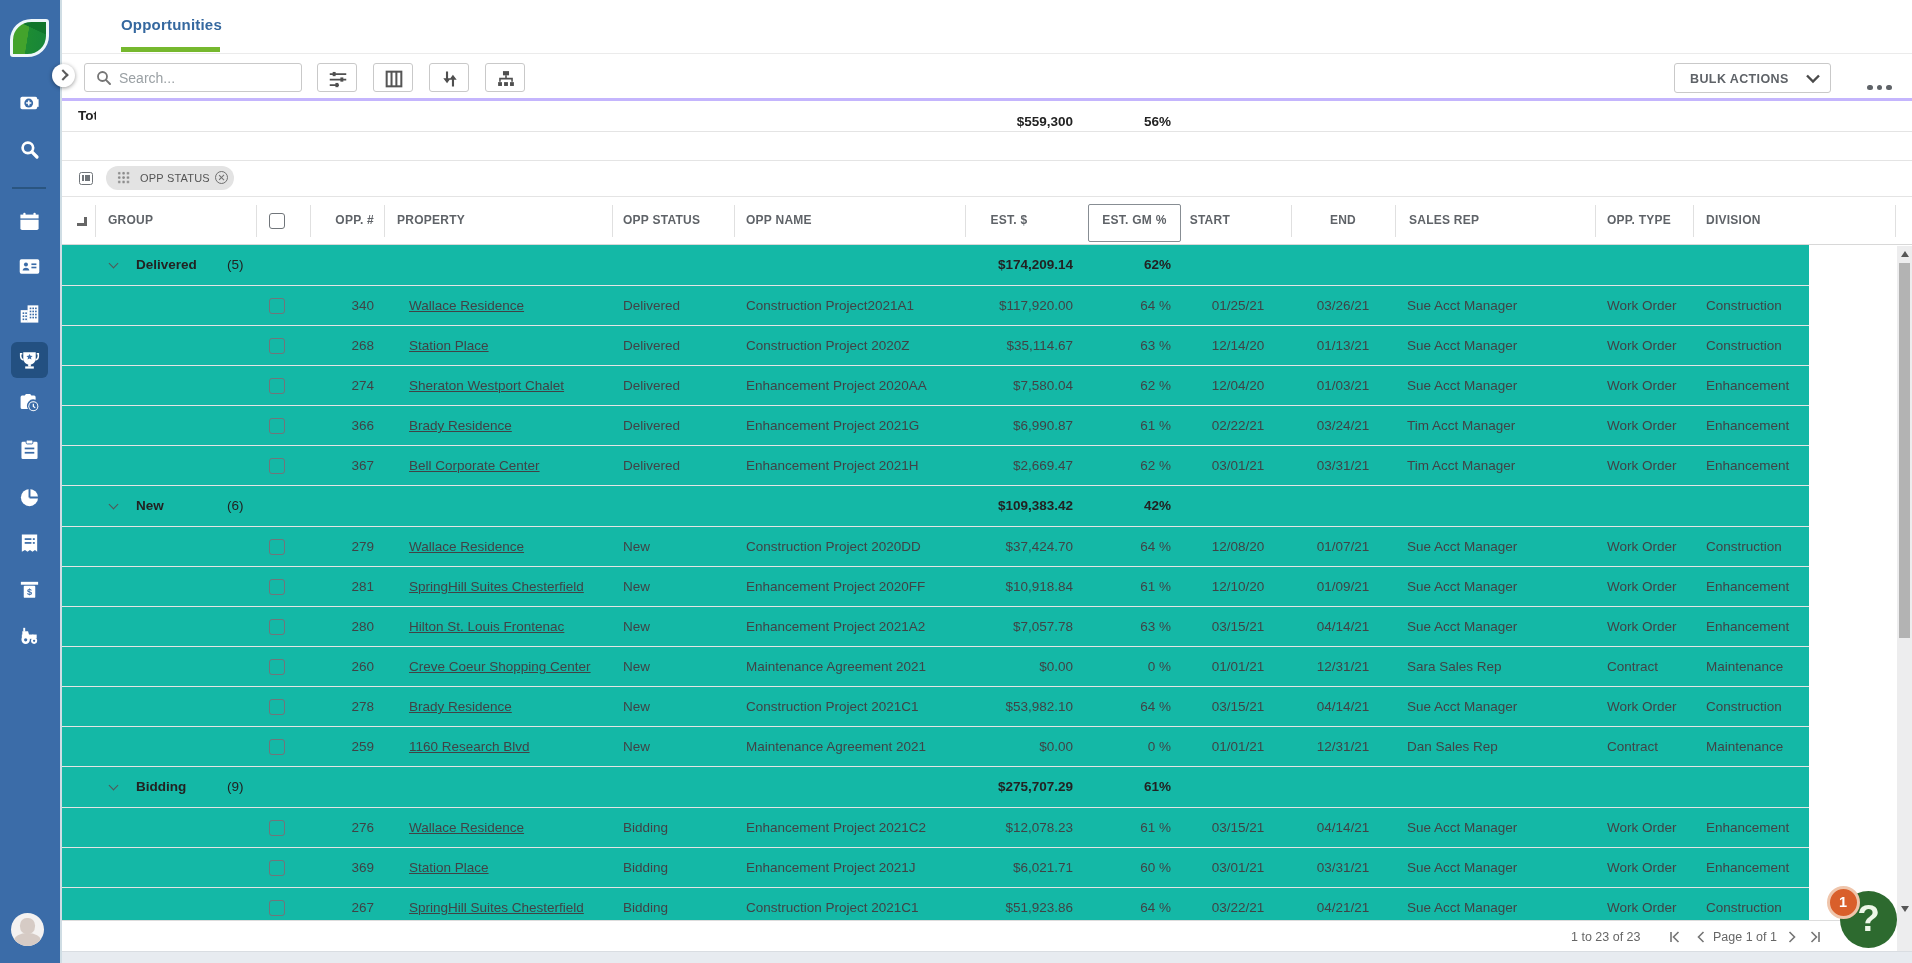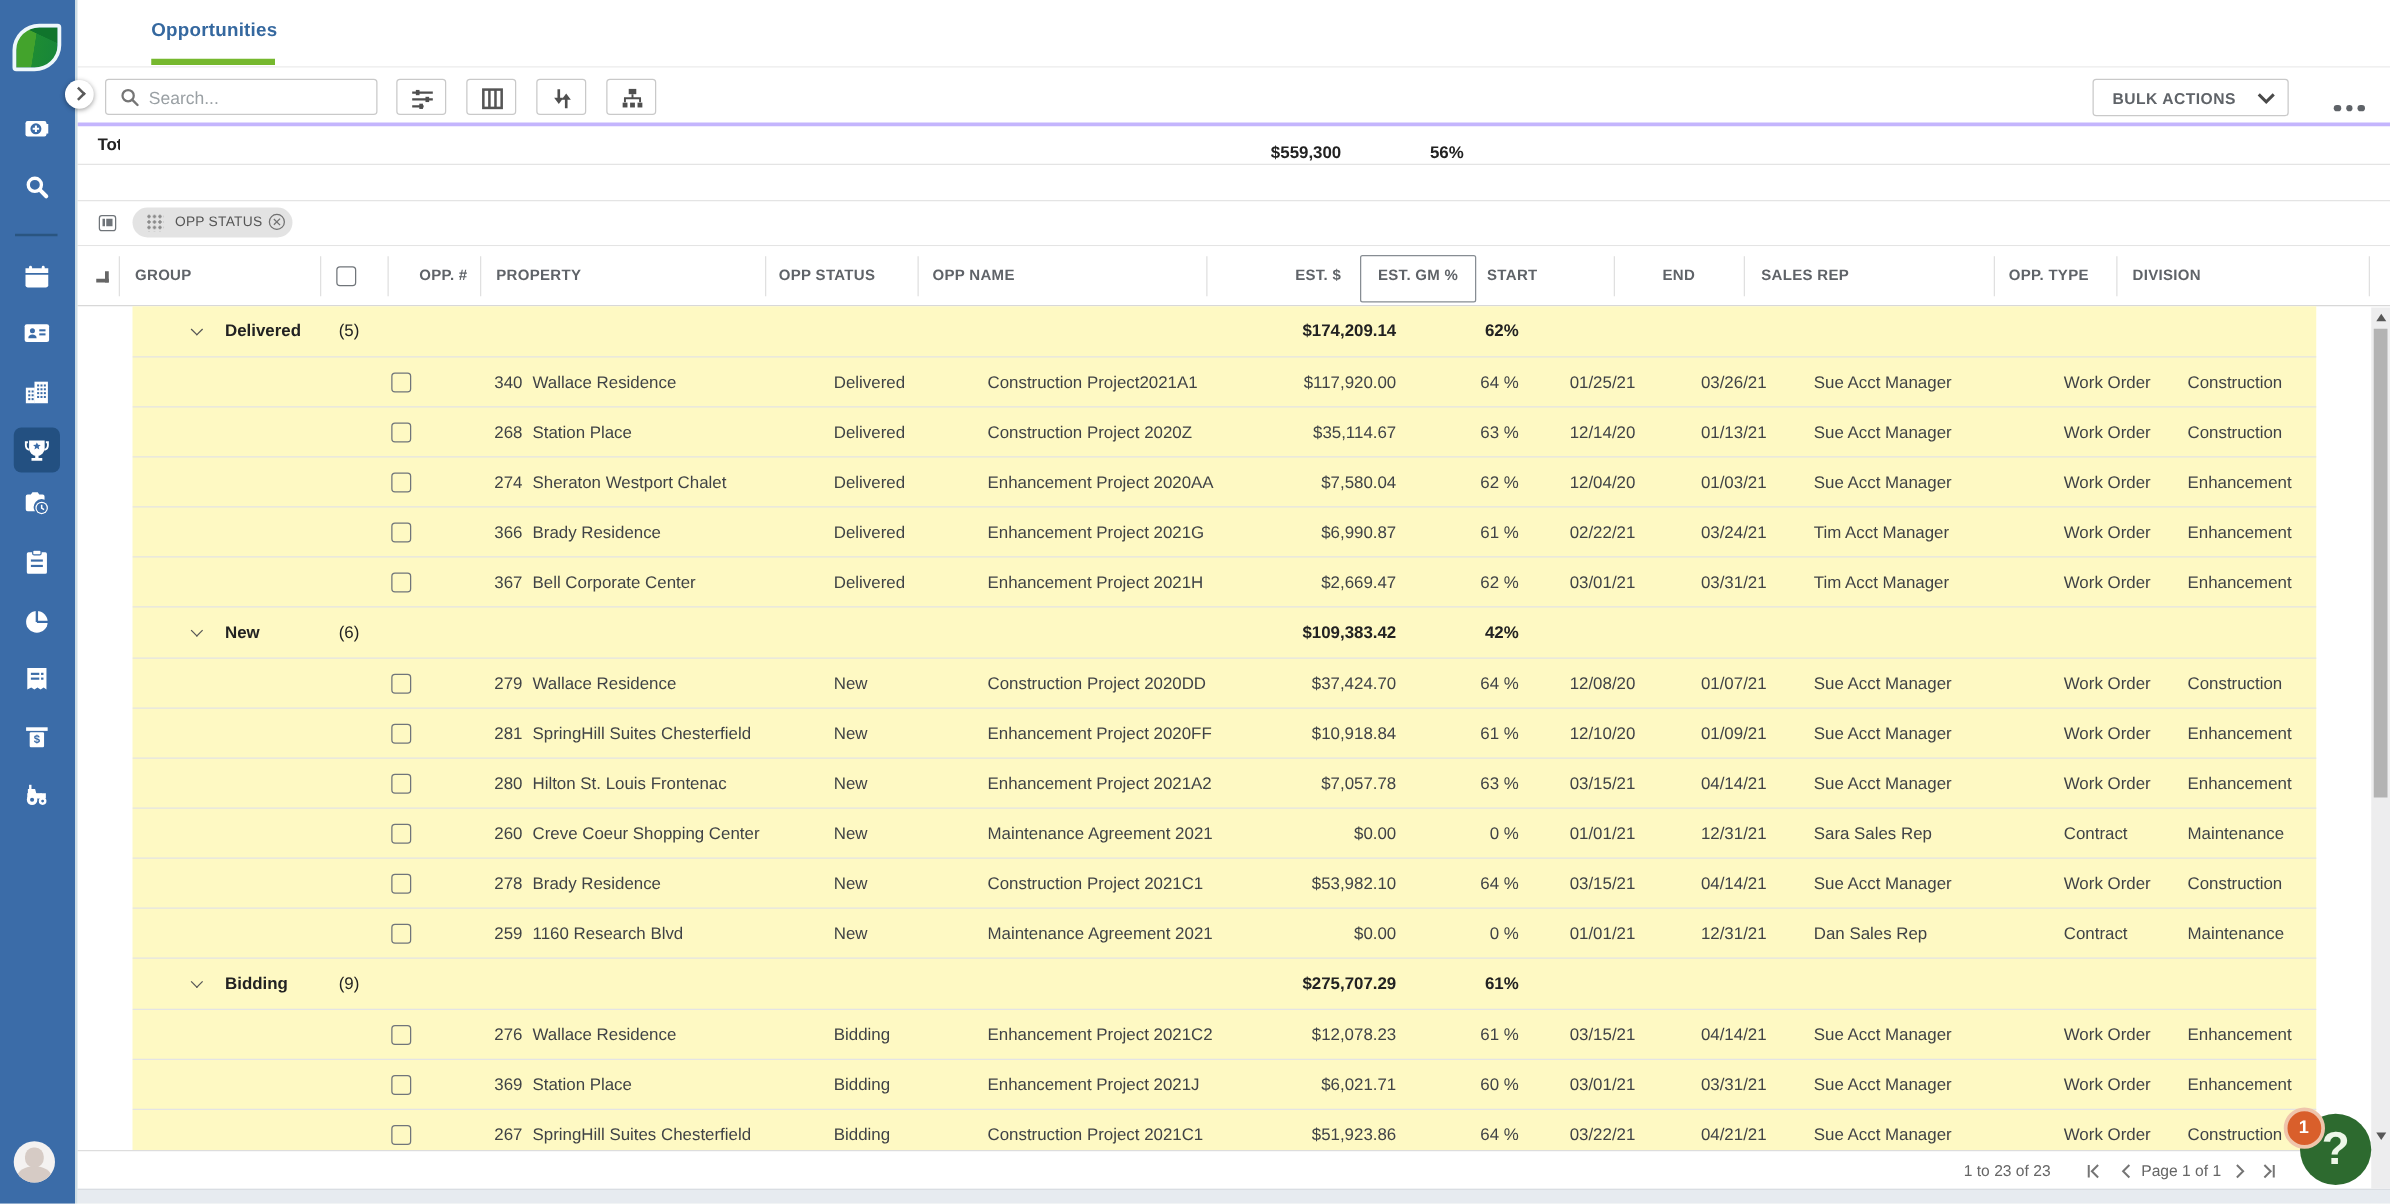--- a/index.html
+++ b/index.html
@@ -69,34 +69,34 @@
 
 
 #thead { position:absolute; left:0; top:197px; width:1850px; height:48px; border-bottom:1px solid #d8d8d8; background:#fff; }
 #thead span { position:absolute; top:16px; font-size:12px; font-weight:bold; color:#5f6368; letter-spacing:.25px; }
 .hsep { position:absolute; top:8px; width:1px; height:32px; background:#e0e0e0; }
 #sorticon { position:absolute; left:15px; top:20px; width:10px; height:9px;
   border-left:0; border-bottom:3px solid #666; border-right:3px solid #666; }
 #gmbox { position:absolute; left:1026px; top:7px; width:93px; height:38px; border:1px solid #878d93; border-radius:2px; }
 
 
-#tbody { position:absolute; left:0; top:245px; width:1747px; height:675px; overflow:hidden; background:#fef9c3;margin-left:44px; }
+#tbody { position:absolute; left:0; top:245px; width:1747px; height:675px; overflow:hidden; background:#14b8a6; }
 .grow { position:absolute; left:0; width:1834px; height:41px; border-bottom:1px solid #e4e4e4; font-size:13.5px; }
 .drow { position:absolute; left:0; width:1834px; height:40px; border-bottom:1px solid #e4e4e4; font-size:13.5px; color:#404346; }
 .grow span, .drow span { position:absolute; white-space:nowrap; }
 .grow span { top:12px; }
 .drow span { top:12px; }
 .chev { left:48px; top:15px !important; width:7px; height:7px;
   border-right:1.8px solid #555; border-bottom:1.8px solid #555; transform:rotate(45deg); }
 .gname { left:74px; font-weight:bold; color:#222; }
 .gcnt { left:165px; color:#222; }
 .b { font-weight:bold; color:#222; }
 .cb { left:207px; top:12px; width:16px; height:16px; border:1.6px solid #70757a; border-radius:3px; }
 .num { left:248px; width:64px; text-align:right; }
-.prop { left:320px; }
+.prop { left:347px;text-decoration:underline; }
 .status { left:561px; }
 .oname { left:684px; }
 .est { left:883px; width:128px; text-align:right; }
 .gm { left:1013px; width:96px; text-align:right; }
 .start { left:1123px; width:106px; text-align:center; }
 .end { left:1229px; width:104px; text-align:center; }
 .rep { left:1345px; }
 .typ { left:1545px; }
 .divi { left:1644px; }
 
@@ -202,21 +202,21 @@
 <i class="hsep" style="left:1533px"></i>
 <i class="hsep" style="left:1631px"></i>
 <i class="hsep" style="left:1833px"></i>
     <div id="sorticon"></div>
     <span style="left:46px">GROUP</span>
     <span class="cb" style="top:16px; left:207px; position:absolute"></span>
     <span style="left:248px; width:64px; text-align:right">OPP. #</span>
     <span style="left:335px">PROPERTY</span>
     <span style="left:561px">OPP STATUS</span>
     <span style="left:684px">OPP NAME</span>
-    <span style="left:883px; width:128px; text-align:right">EST. $</span>
+    <span style="left:883px; width:128px; text-align:center">EST. $</span>
     <div id="gmbox"></div>
     <span style="left:1026px; width:93px; text-align:center">EST. GM %</span>
     <span style="left:1062px; width:106px; text-align:right">START</span>
     <span style="left:1229px; width:104px; text-align:center">END</span>
     <span style="left:1347px">SALES REP</span>
     <span style="left:1545px">OPP. TYPE</span>
     <span style="left:1644px">DIVISION</span>
   </div>
   <div id="tbody">
 <div class="grow" style="top:0px">

